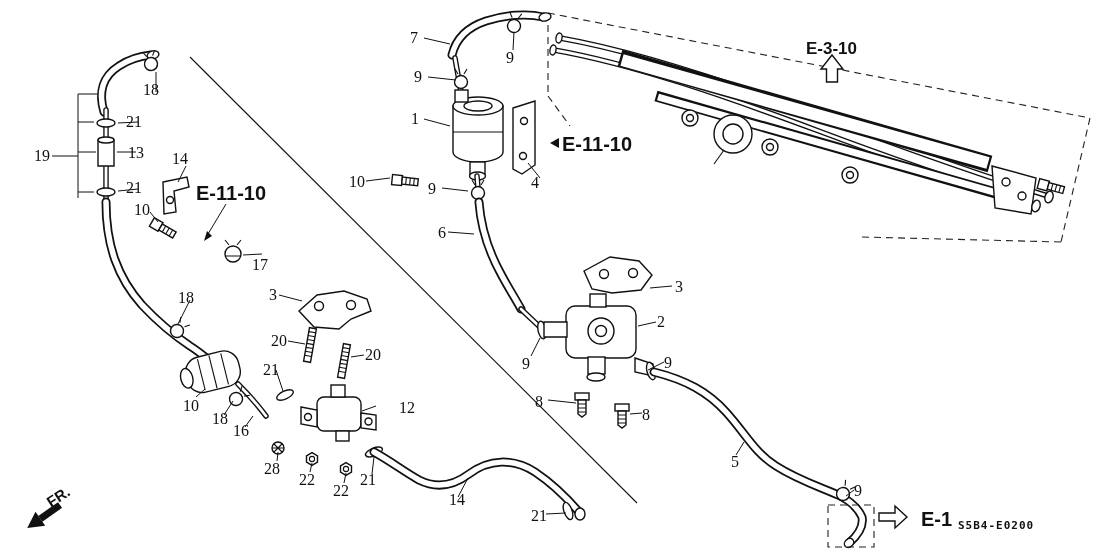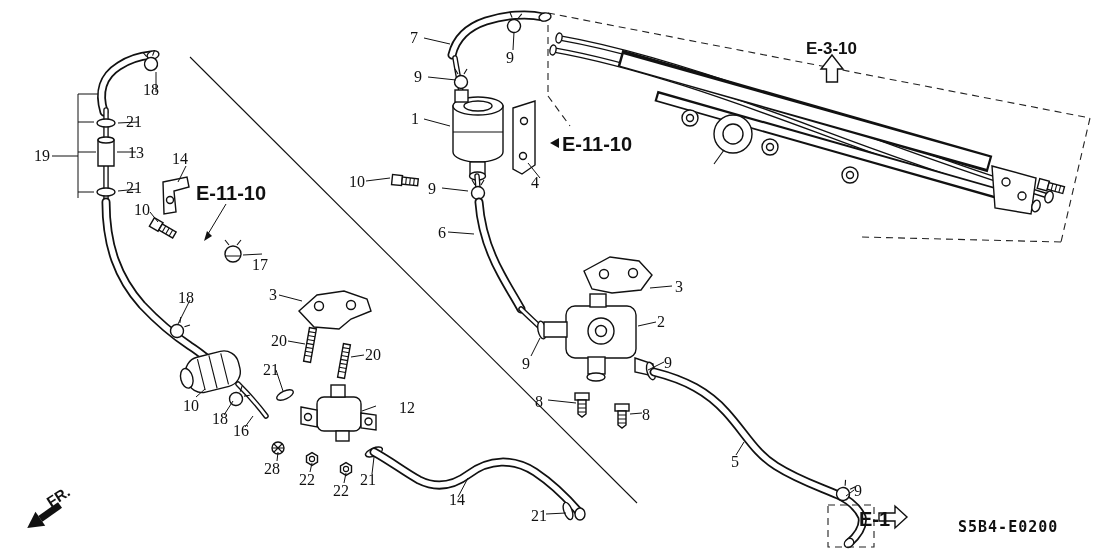--- a/index.html
+++ b/index.html
@@ -13,21 +13,21 @@
     position:absolute; font-family:"Liberation Serif", serif;
     font-size:16px; color:#111; line-height:1; white-space:nowrap;
   }
   .ref {
     position:absolute; font-family:"Liberation Sans", sans-serif;
     font-weight:bold; font-size:20px; color:#111; line-height:1; white-space:nowrap;
   }
   .ref.big { font-size:17px; }
   .code {
     position:absolute; font-family:"DejaVu Sans Mono", monospace;
-    font-size:15px; font-weight:bold; letter-spacing:1px; color:#111; line-height:1;
+    font-size:11px; font-weight:bold; letter-spacing:1px; color:#111; line-height:1;
   }
   .fr-label {
     position:absolute; font-family:"Liberation Sans", sans-serif;
     font-weight:bold; font-size:15px; color:#111; transform:rotate(-33deg); line-height:1;
   }
   
   .part { fill:#fff; stroke:#111; stroke-width:1.4; }
   .ln   { fill:none; stroke:#111; stroke-width:1.1; }
   .lead { fill:none; stroke:#111; stroke-width:1; }
   .dash { fill:none; stroke:#222; stroke-width:1.1; stroke-dasharray:7 5; }
@@ -332,17 +332,17 @@
   <div class="co" style="left:675px;top:279px">3</div>
   <div class="co" style="left:657px;top:314px">2</div>
   <div class="co" style="left:522px;top:356px">9</div>
   <div class="co" style="left:664px;top:355px">9</div>
   <div class="co" style="left:535px;top:394px">8</div>
   <div class="co" style="left:642px;top:407px">8</div>
   <div class="co" style="left:731px;top:454px">5</div>
   <div class="co" style="left:854px;top:483px">9</div>
 
   <div class="ref big" style="left:806px;top:40px">E-3-10</div>
-  <div class="ref" style="left:859px;top:509px">E-1</div>
+  <div class="ref" style="left:921px;top:509px">E-1</div>
   <div class="fr-label" style="left:46px;top:489px">FR.</div>
   <div class="code" style="left:958px;top:520px">S5B4-E0200</div>
 
 </div>
 
 </body></html>

